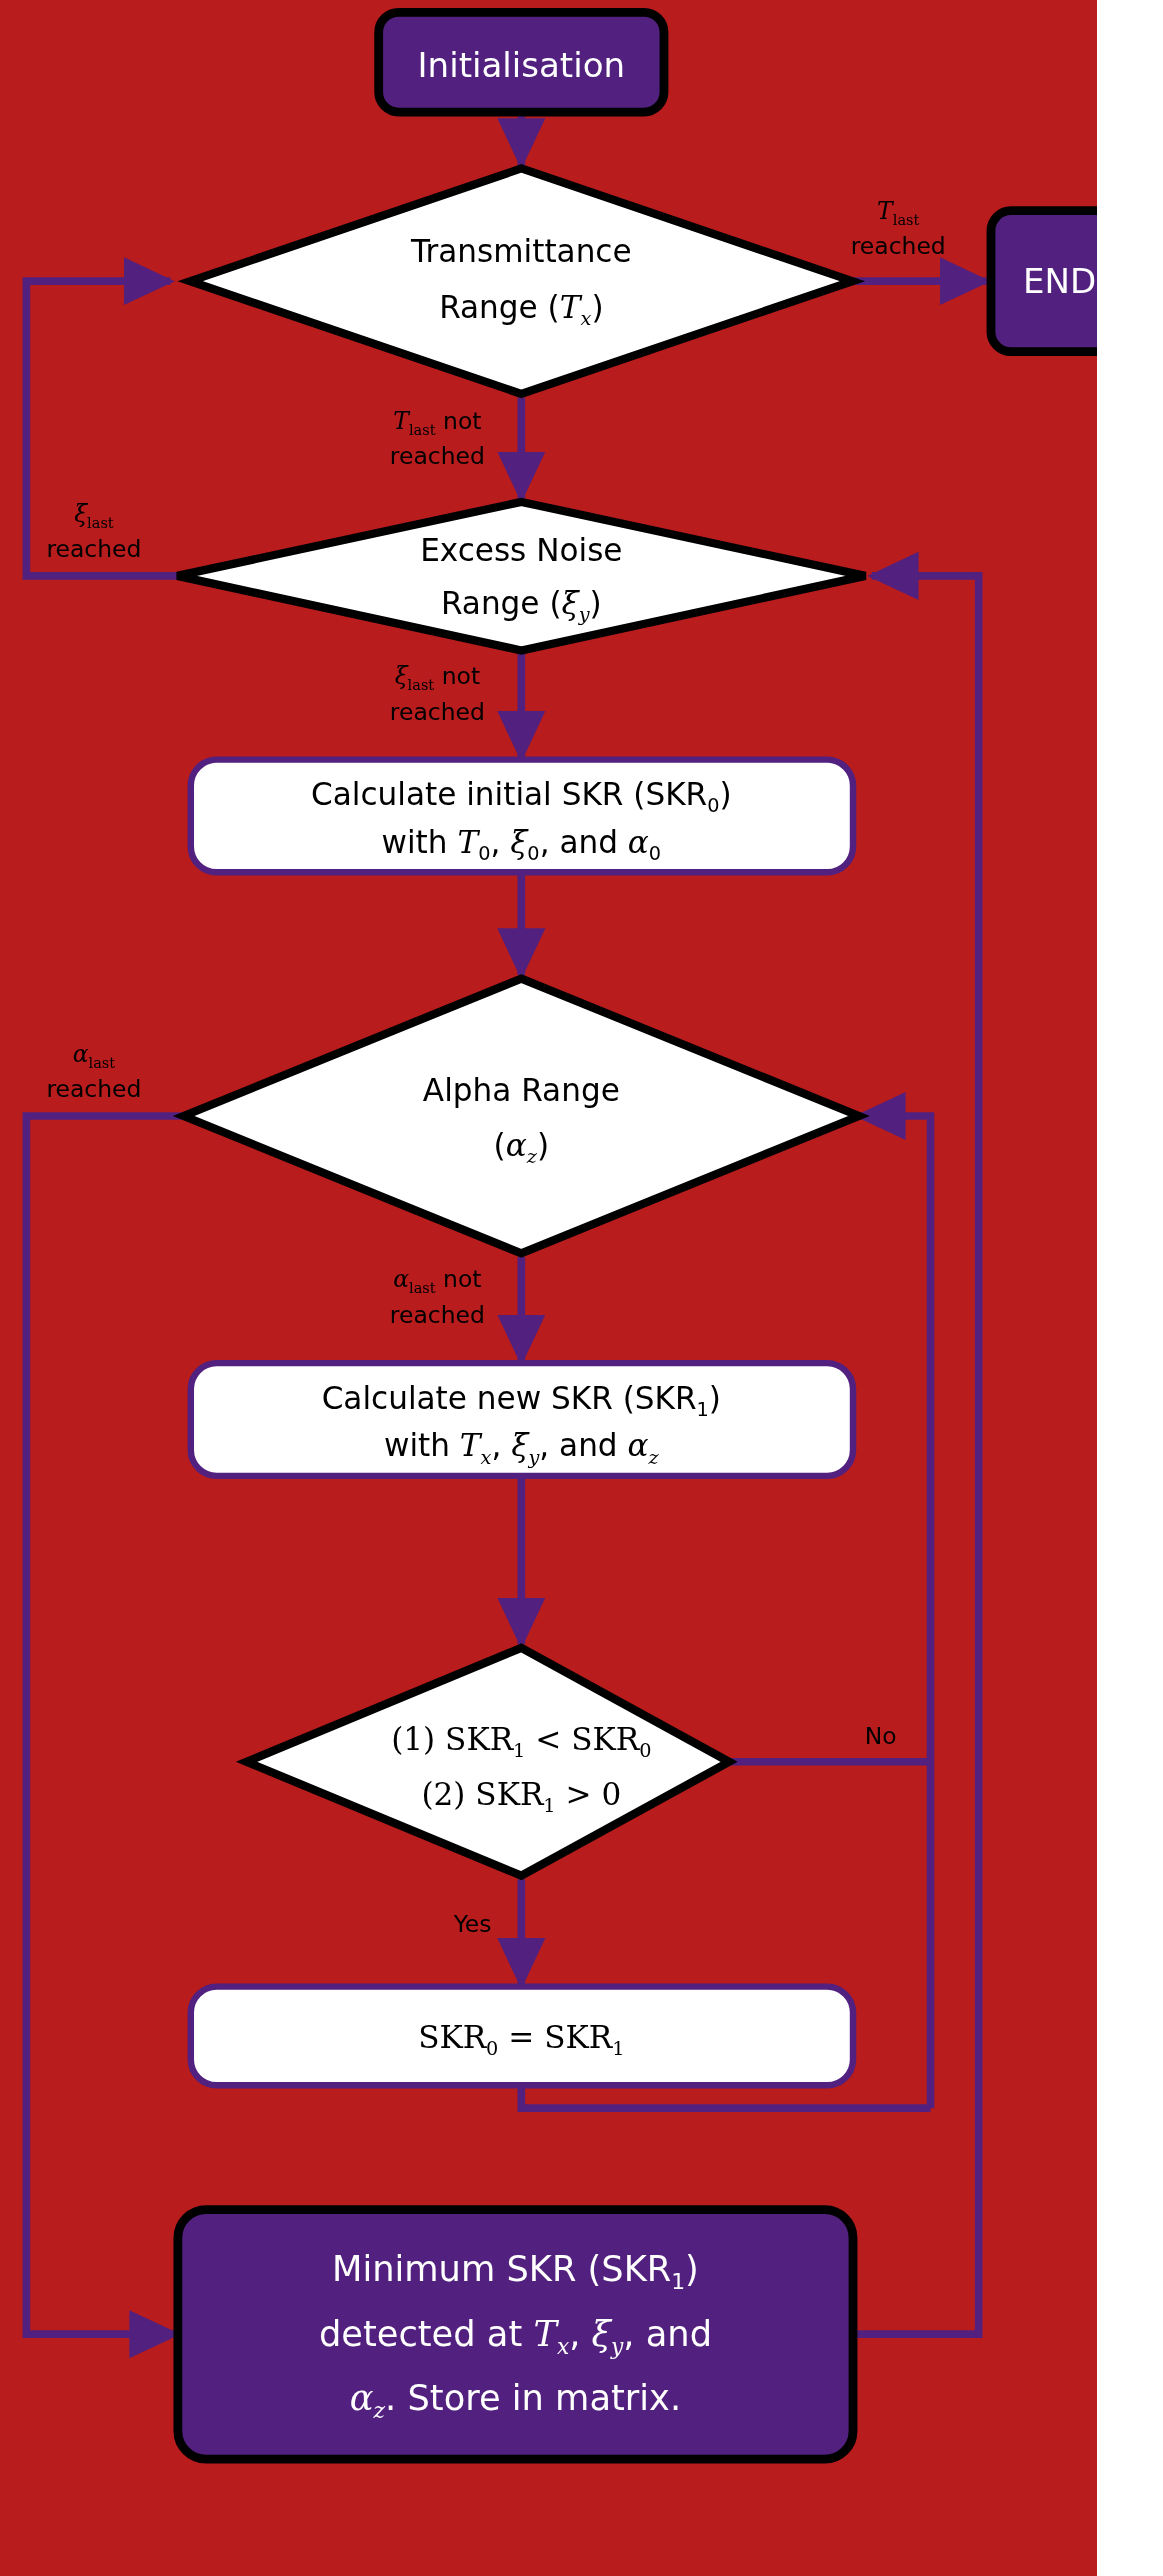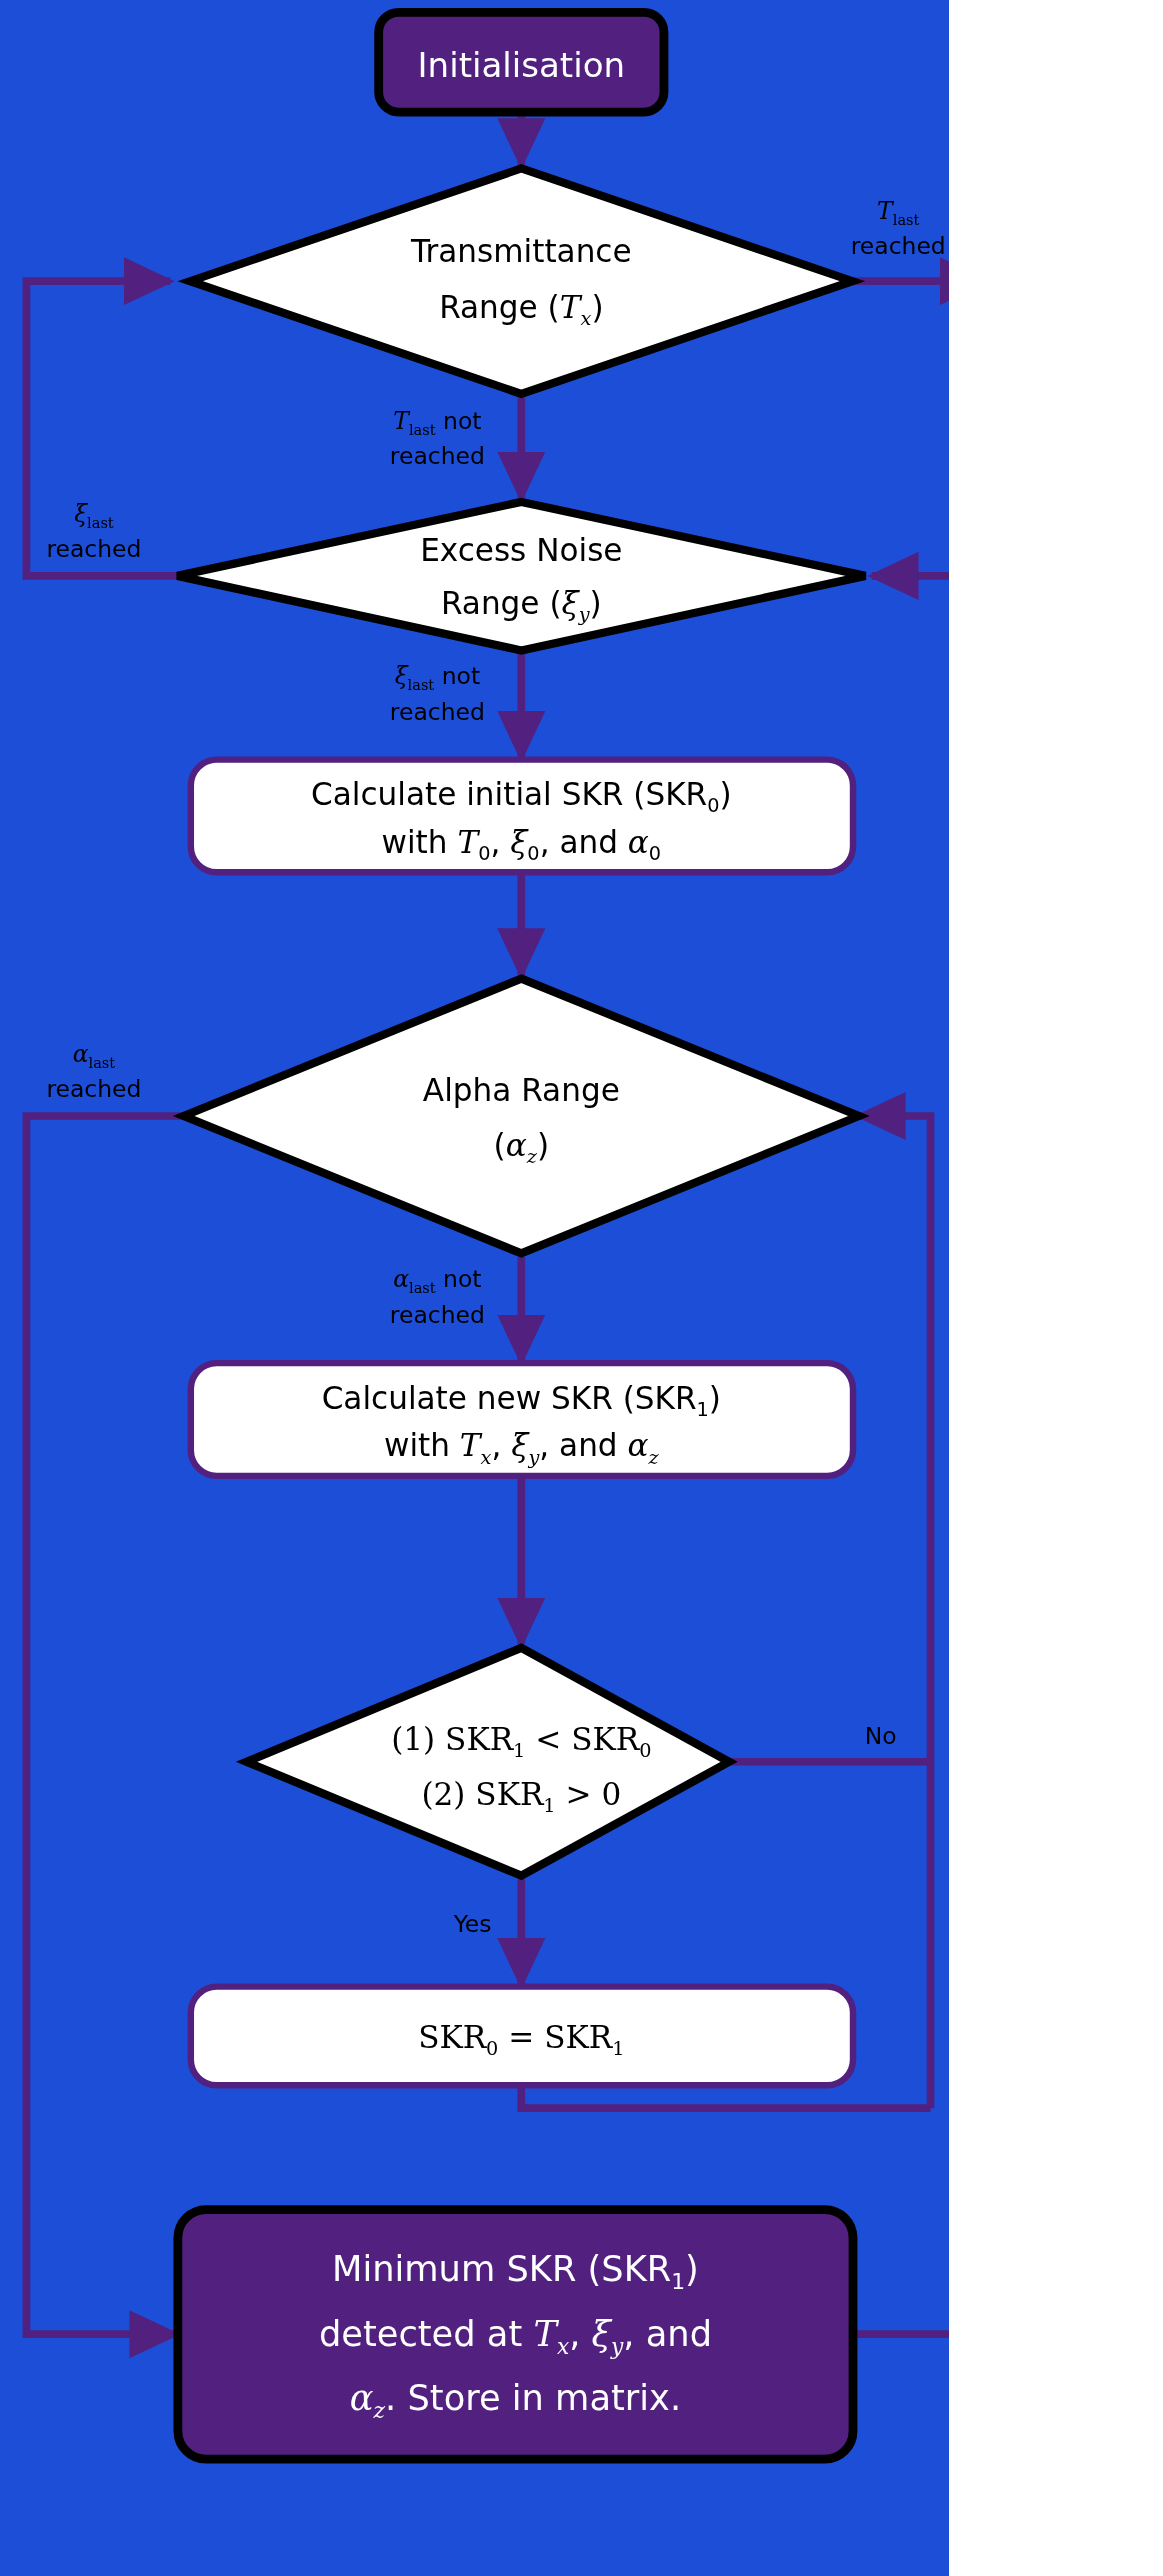--- a/index.html
+++ b/index.html
@@ -5,23 +5,23 @@
   html, body {
     margin: 0;
     padding: 0;
     background: #ffffff;
   }
   body {
     font-family: "DejaVu Sans", sans-serif;
   }
   #flow-root {
     position: relative;
-    width: 949px;
+    width: 1097px;
     height: 2576px;
-    background: #1d4ed8;
+    background: #b91c1c;
     overflow: hidden;
   }
   #flow-svg {
     position: absolute;
     left: 0;
     top: 0;
     width: 1163px;
     height: 2576px;
   }
   .node-text {

